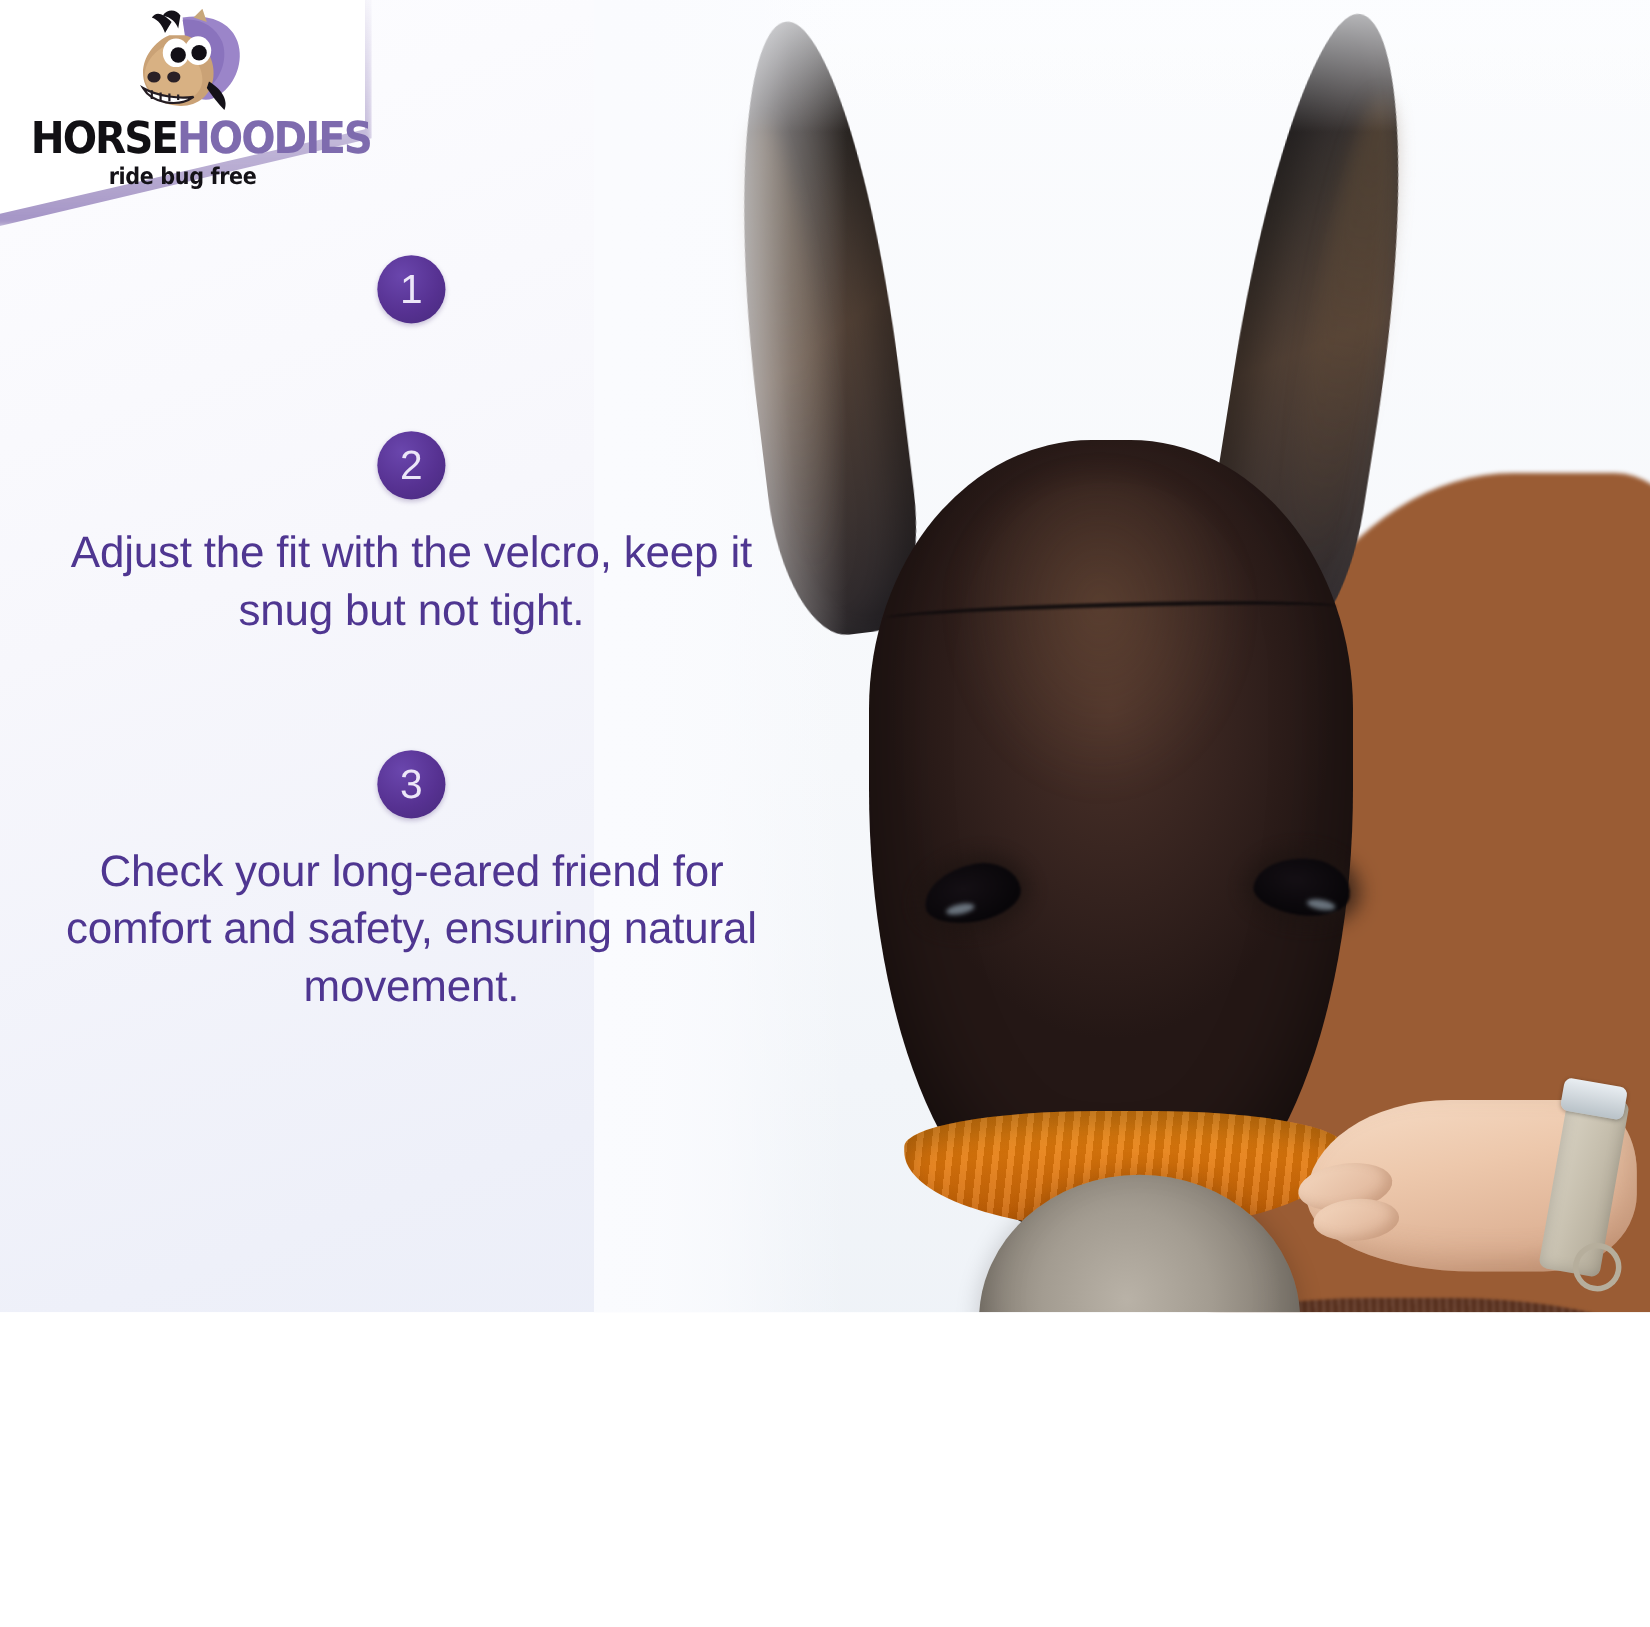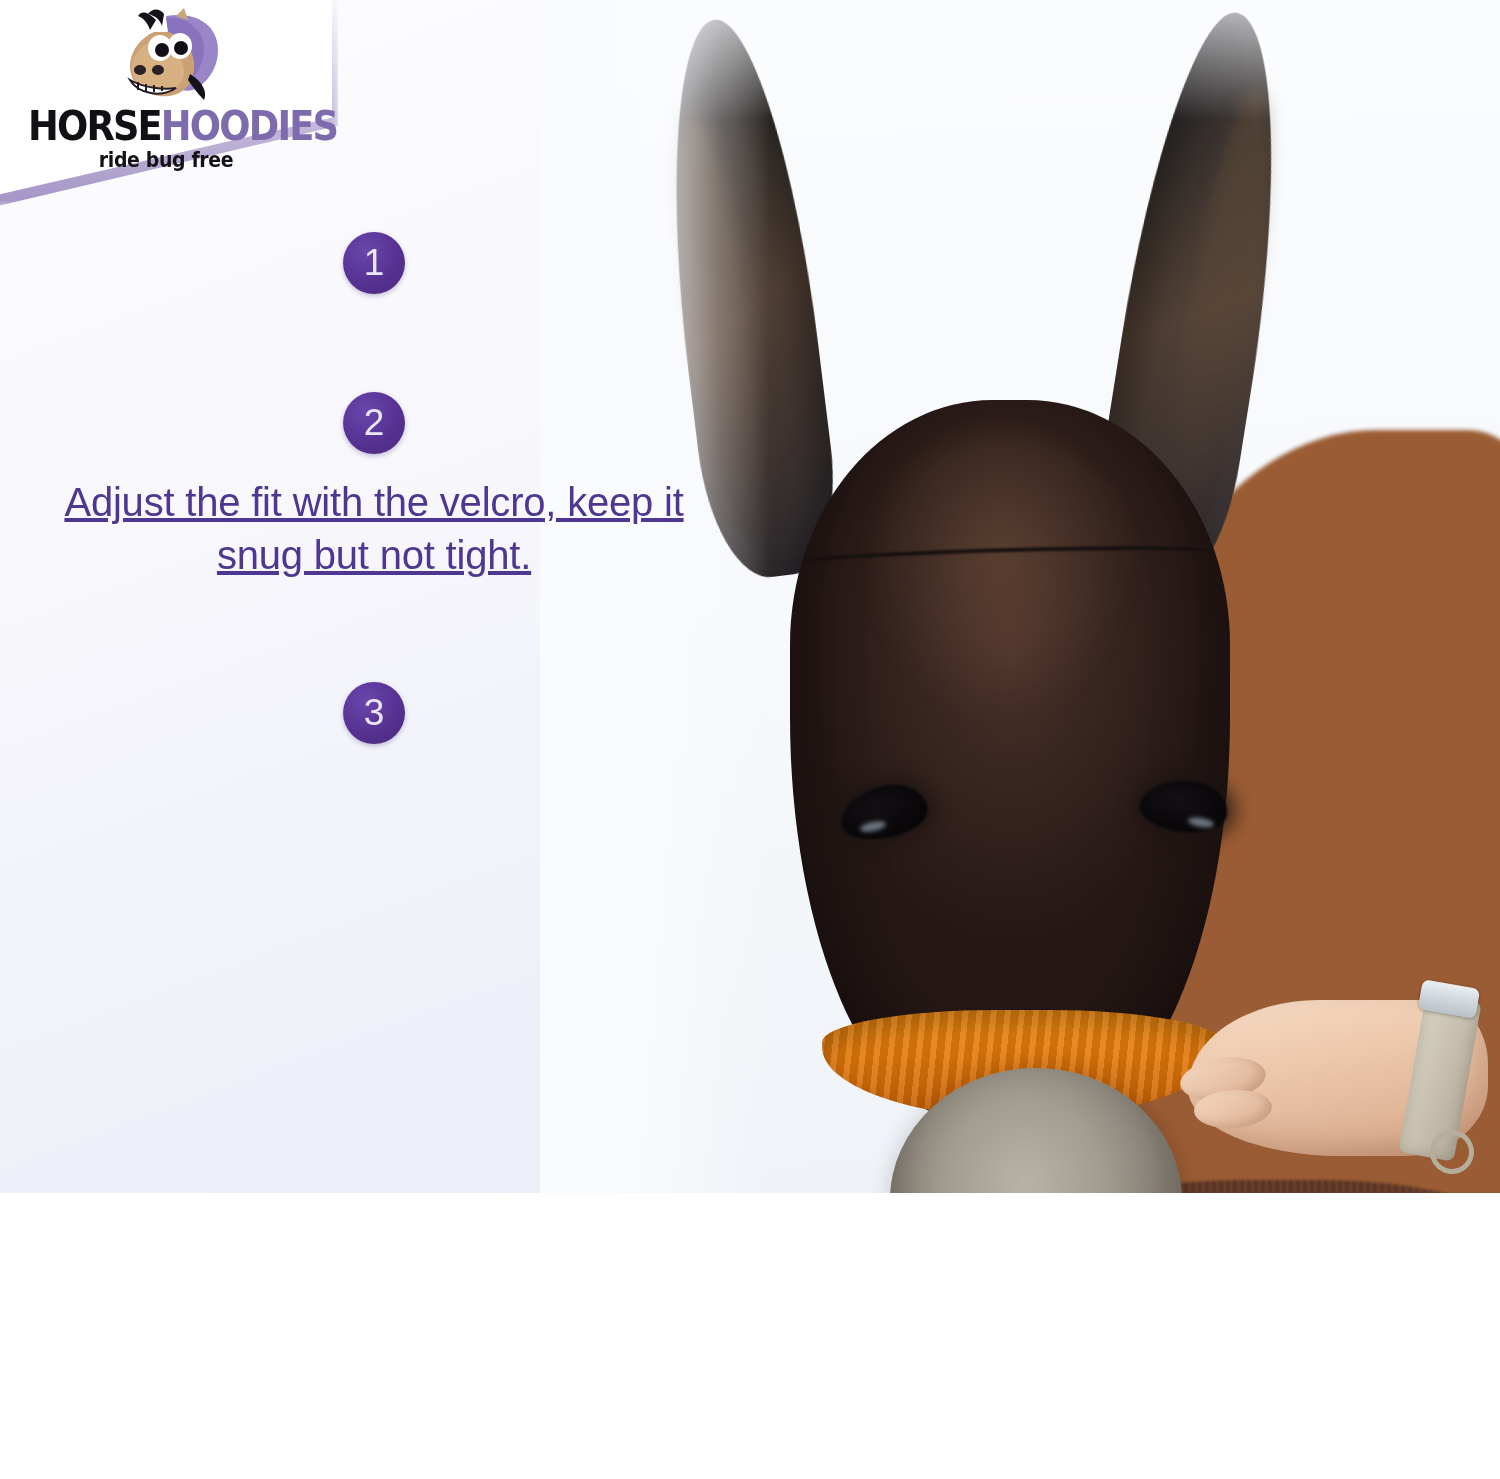--- a/index.html
+++ b/index.html
@@ -442,21 +442,21 @@
   }
   .step-text {
     margin: 22px auto 0;
     color: #4f3691;
     font-size: 40px;
     line-height: 1.32;
     font-weight: 400;
     letter-spacing: -.2px;
     max-width: 640px;
   }
-  .step-2 .step-text { max-width: 620px; text-decoration: underline; }
+  .step-2 .step-text { max-width: 620px; }
 </style>
 </head>
 <body>
 
 <div id="infographic">
 
   <div class="photo">
     <div class="photo-scene">
       <div class="sky"></div>
       <div class="hills"></div>
@@ -532,17 +532,18 @@
       <div class="badge">1</div>
     </div>
 
     <div class="step step-2">
       <div class="badge">2</div>
       <div class="step-text">Adjust the fit with the velcro, keep it snug but not tight.</div>
     </div>
 
     <div class="step step-3">
       <div class="badge">3</div>
+      <div class="step-text">Check your long-eared friend for comfort and safety, ensuring natural movement.</div>
     </div>
 
   </div>
 
 </div>
 
 </body></html>

